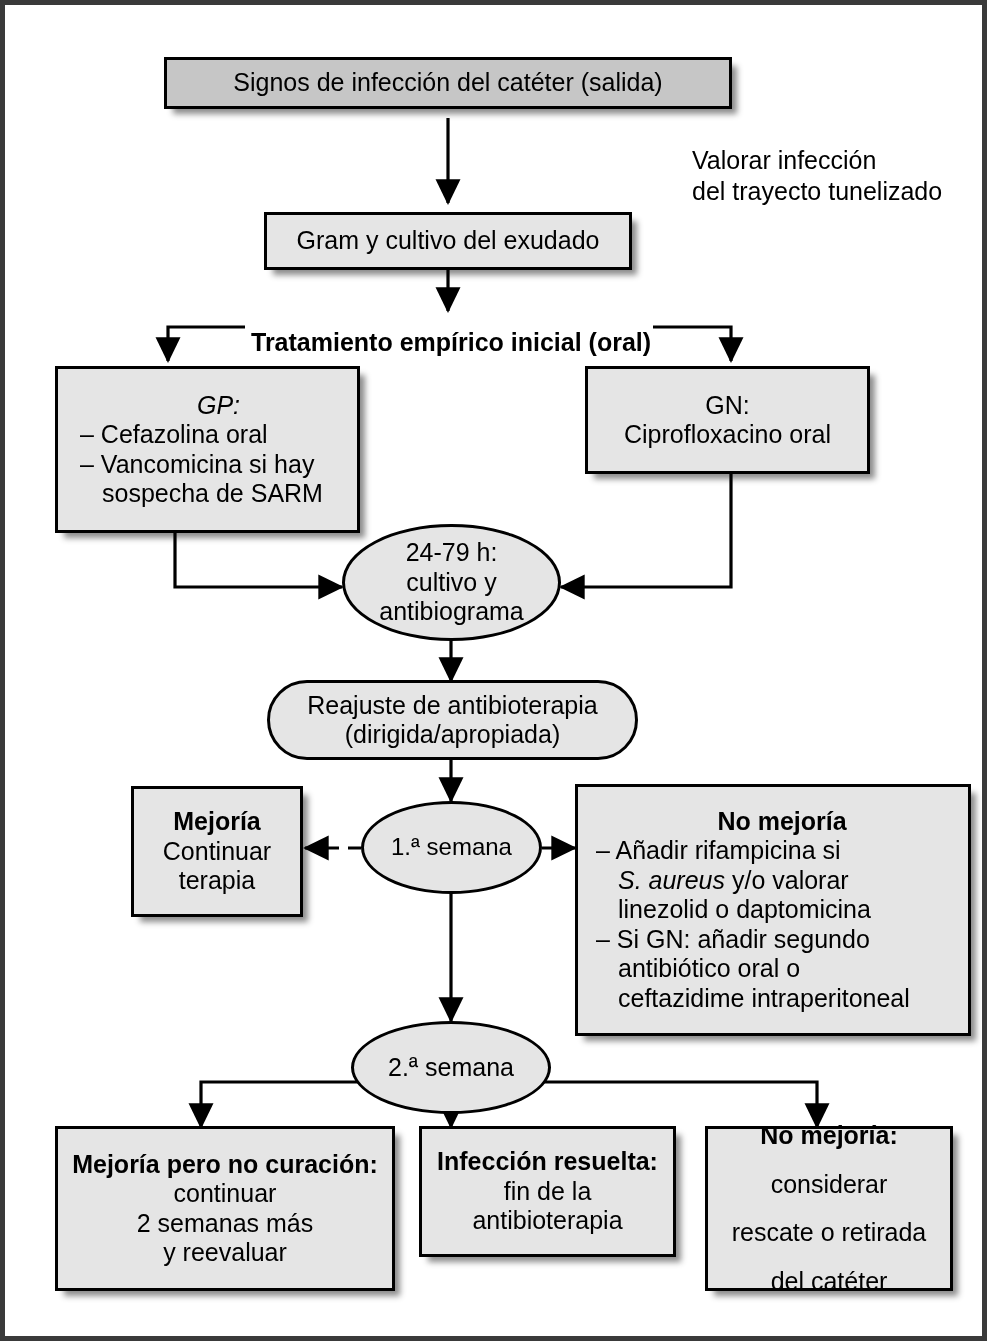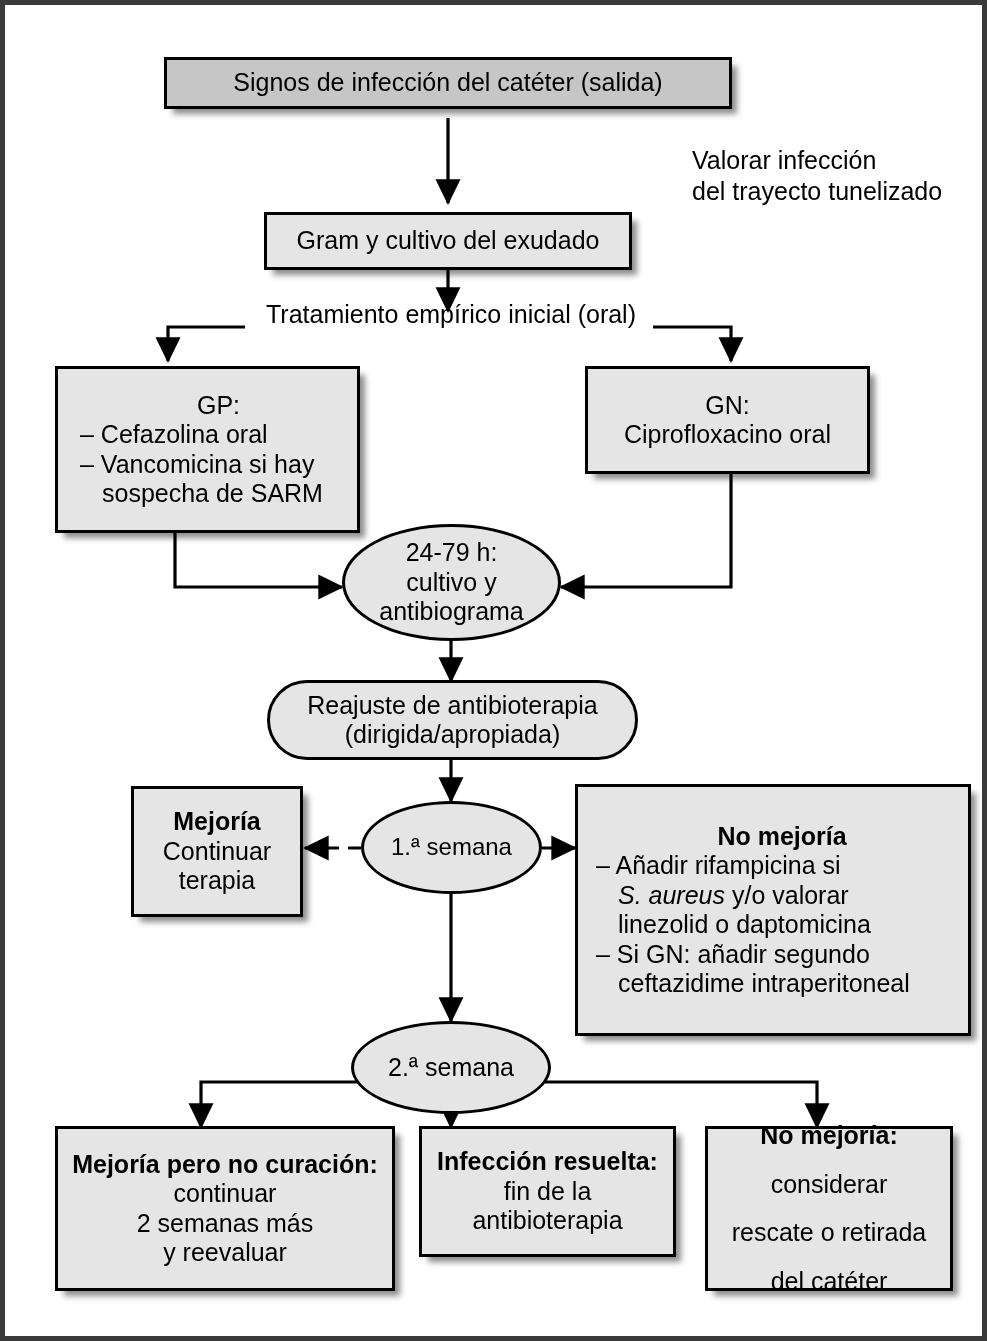--- a/index.html
+++ b/index.html
@@ -134,26 +134,26 @@
 
     <div class="freetext" style="left:643px; top:140px; font-size:25px;margin-left:44px;">
       <span class="ln">Valorar infección</span>
       <span class="ln">del trayecto tunelizado</span>
     </div>
 
     <div class="node" style="left:259px; top:207px; width:368px; height:58px; font-size:25px;">
       <span class="ln">Gram y cultivo del exudado</span>
     </div>
 
-    <div class="freetext center" style="left:246px; top:294px; width:400px; font-size:25px;">
+    <div class="freetext center" style="left:246px; top:322px; width:400px; font-size:25px;font-weight:bold;">
       <span class="ln">Tratamiento empírico inicial (oral)</span>
     </div>
 
     <div class="node left-align" style="left:50px; top:361px; width:305px; height:167px; font-size:25px; padding-left:22px; justify-content:center;">
-      <span class="ln" style="align-self:center;">GP:</span>
+      <span class="ln" style="align-self:center;font-style:italic;">GP:</span>
       <span class="hang">– Cefazolina oral</span>
       <span class="hang">– Vancomicina si hay</span>
       <span class="ln" style="padding-left:22px;">sospecha de SARM</span>
     </div>
 
     <div class="node" style="left:580px; top:361px; width:285px; height:108px; font-size:25px;">
       <span class="ln">GN:</span>
       <span class="ln">Ciprofloxacino oral</span>
     </div>
 
@@ -177,20 +177,21 @@
     <div class="node ellipse" style="left:356px; top:796px; width:181px; height:93px; font-size:24px;">
       <span class="ln">1.ª semana</span>
     </div>
 
     <div class="node left-align" style="left:570px; top:779px; width:396px; height:252px; font-size:25px; padding-left:18px; justify-content:center;">
       <span class="ln bold" style="align-self:center;">No mejoría</span>
       <span class="hang">– Añadir rifampicina si</span>
       <span class="ln" style="padding-left:22px;"><i>S. aureus</i><span> y/o valorar</span></span>
       <span class="ln" style="padding-left:22px;">linezolid o daptomicina</span>
       <span class="hang">– Si GN: añadir segundo</span>
+      <span class="ln" style="padding-left:22px;">antibiótico oral o</span>
       <span class="ln" style="padding-left:22px;">ceftazidime intraperitoneal</span>
     </div>
 
     <div class="node ellipse" style="left:346px; top:1016px; width:200px; height:93px; font-size:25px;">
       <span class="ln">2.ª semana</span>
     </div>
 
     <div class="node" style="left:50px; top:1121px; width:340px; height:165px; font-size:25px;">
       <span class="ln bold">Mejoría pero no curación:</span>
       <span class="ln">continuar</span>

